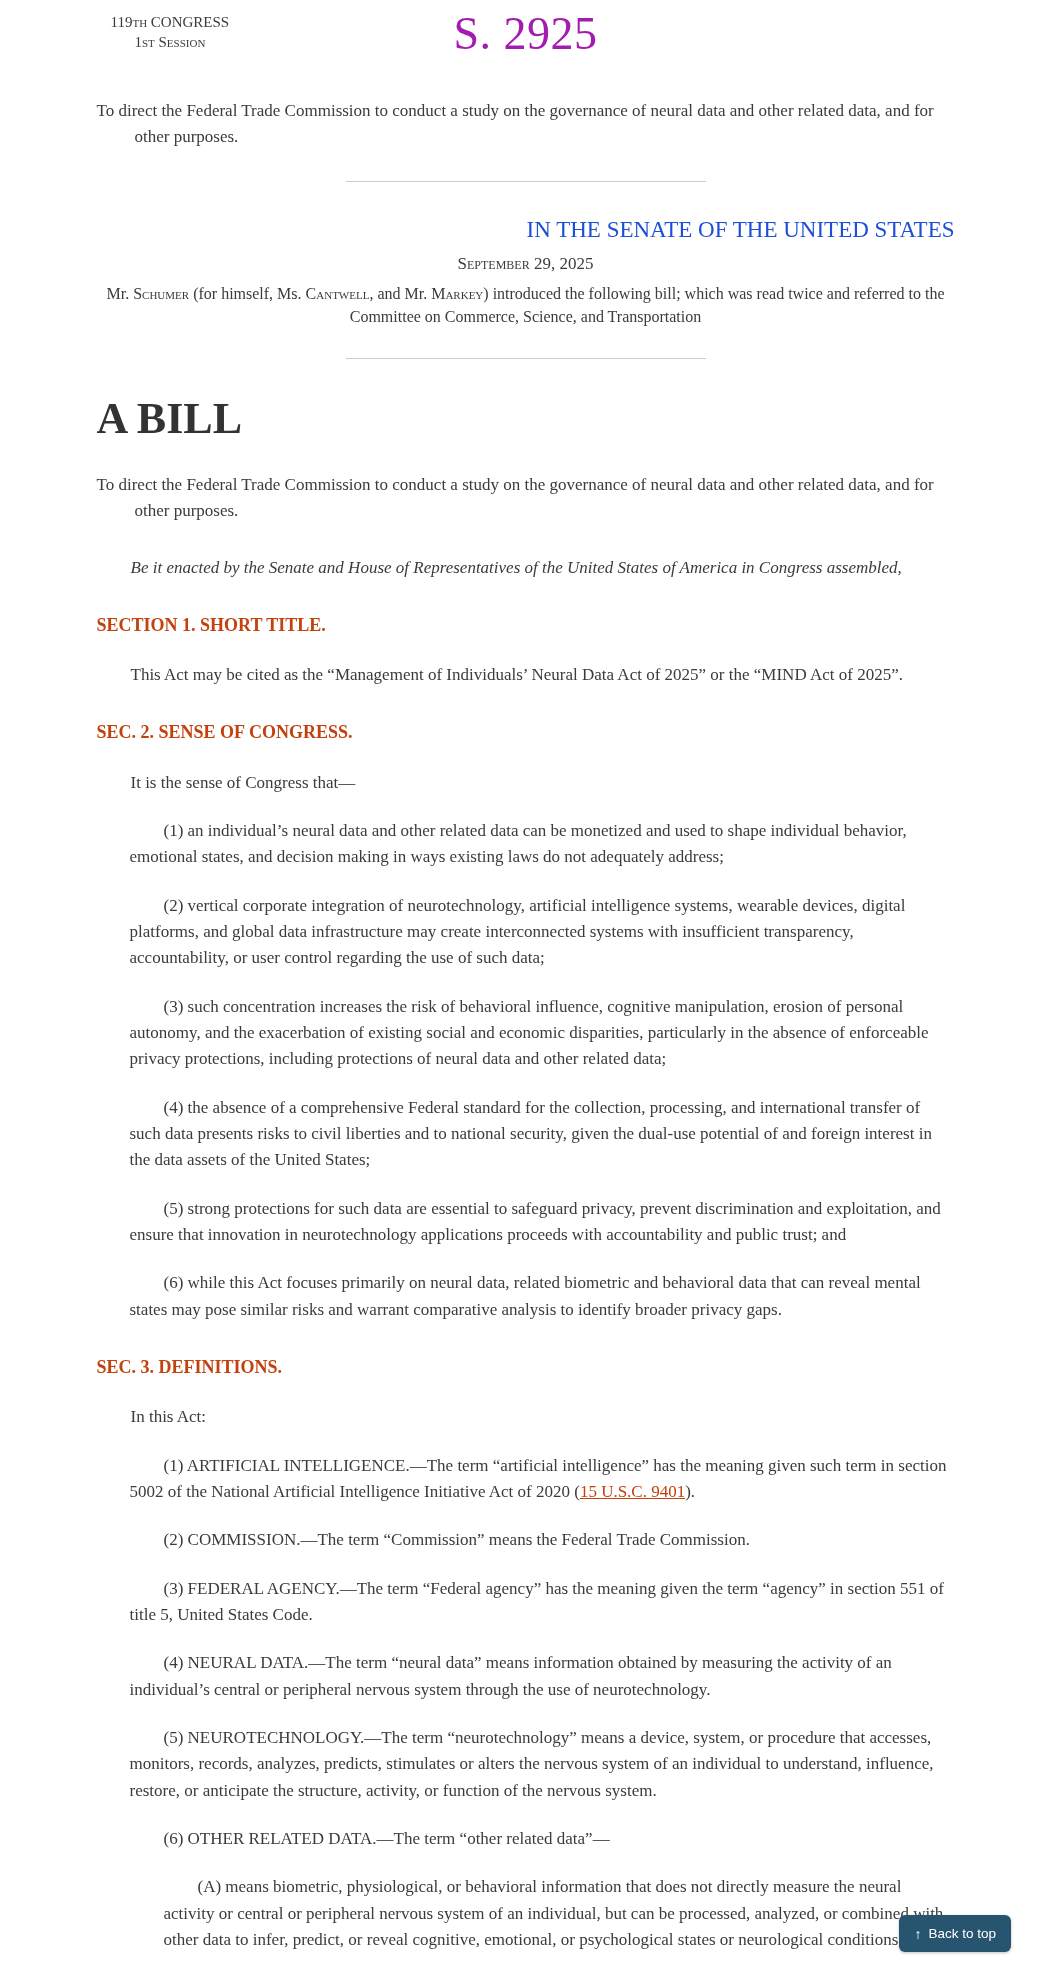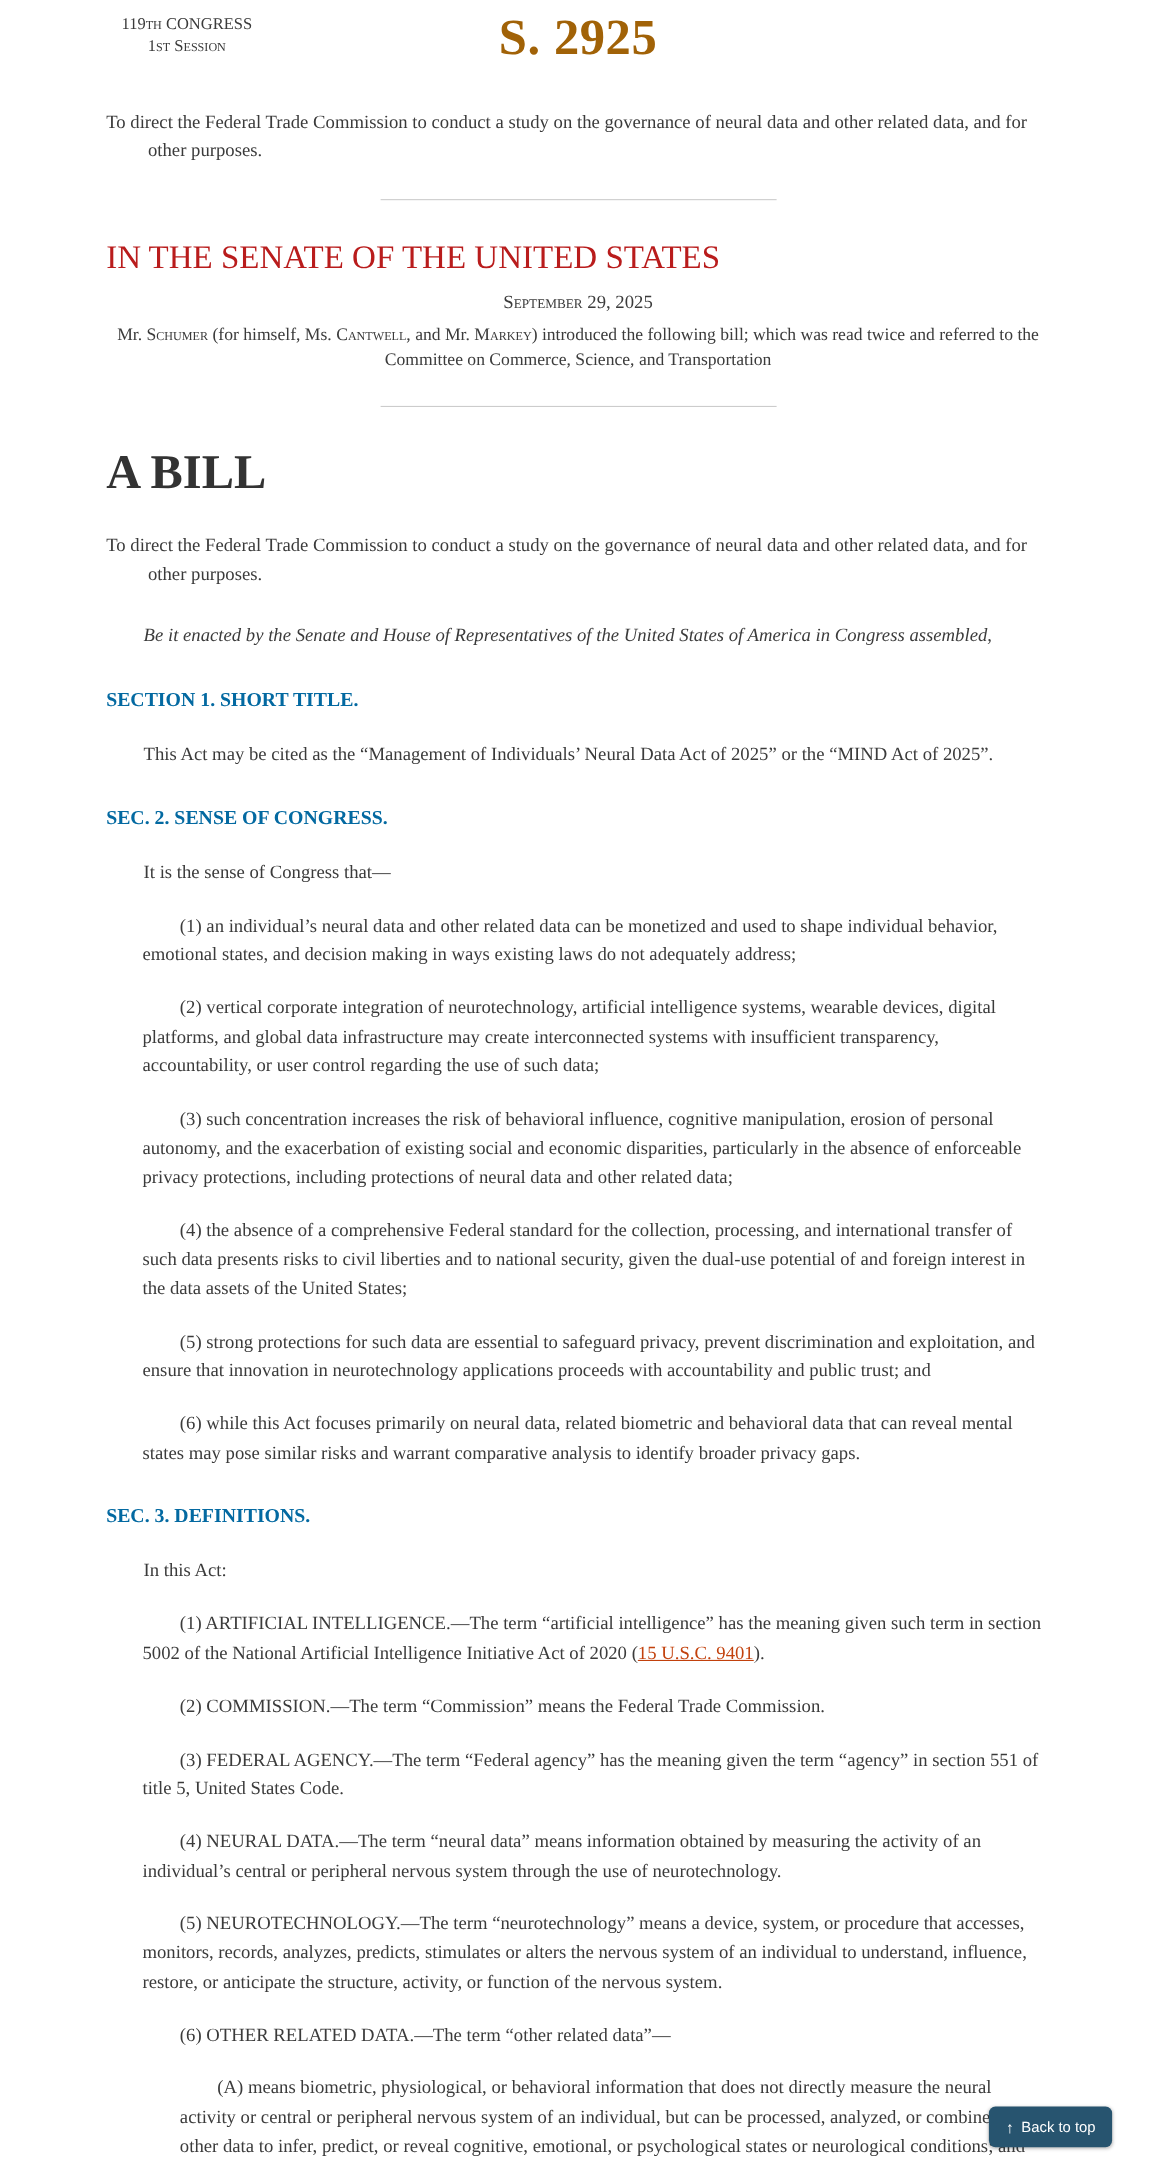--- a/index.html
+++ b/index.html
@@ -29,41 +29,41 @@
     top: 4px;
     text-align: center;
     font-size: 15px;
     line-height: 1.35;
     color: #3b3b3b;
   }
   .sc { font-variant: small-caps; }
   .bill-number {
     margin: 0;
     font-size: 46px;
-    font-weight: 700;
+    font-weight: 400;
     line-height: 1.15;
-    color: #a16207;
+    color: #a21caf;
     letter-spacing: 0.5px;
   }
   
   .preamble {
     margin: 26px 0 0 0;
     padding-left: 38px;
     text-indent: -38px;
   }
   hr.rule {
     border: none;
     border-top: 1px solid #cccccc;
     width: 360px;
     margin: 30px auto;
   }
   .senate-line {
-    text-align: left;
-    font-size: 30px;
-    color: #b91c1c;
+    text-align: right;
+    font-size: 23px;
+    color: #1d4ed8;
     margin: 0 0 4px 0;
   }
   .date-line {
     text-align: center;
     font-size: 17px;
     margin: 0 0 4px 0;
   }
   .action-line {
     text-align: center;
     font-size: 16px;
@@ -80,21 +80,21 @@
     line-height: 1.2;
   }
   .enacting {
     font-style: italic;
     text-indent: 34px;
     margin: 30px 0 0 0;
   }
   .sec-heading {
     font-size: 18px;
     font-weight: 700;
-    color: #0369a1;
+    color: #c2410c;
     margin: 32px 0 0 0;
     line-height: 1.4;
   }
   p.body-p {
     margin: 24px 0 0 0;
     text-indent: 34px;
   }
   p.indent-1 {
     margin: 22px 0 0 0;
     margin-left: 33px;

